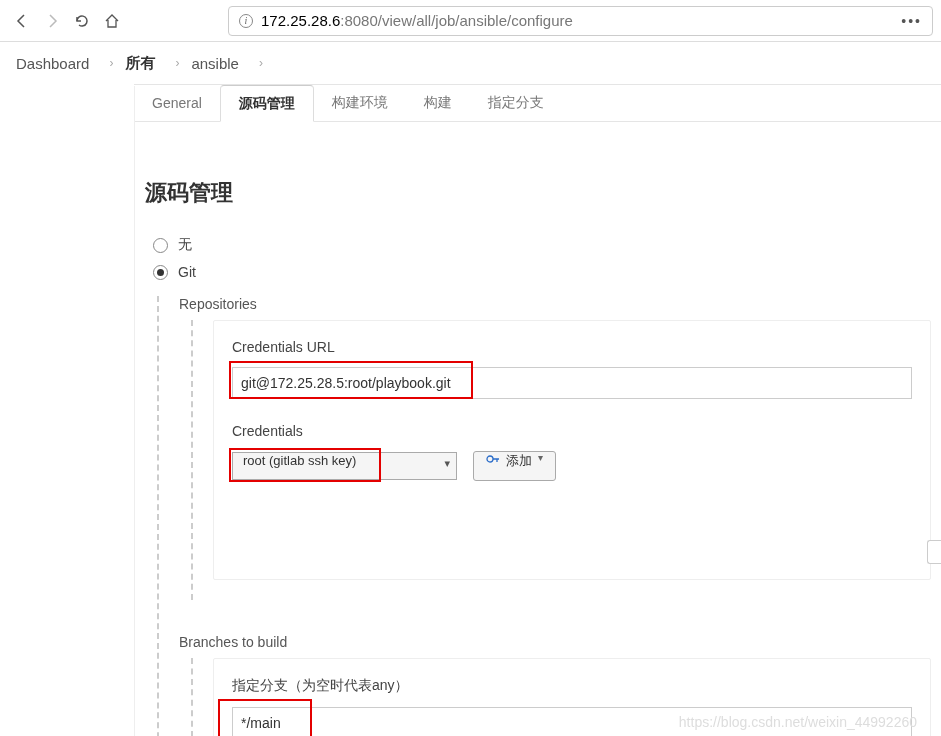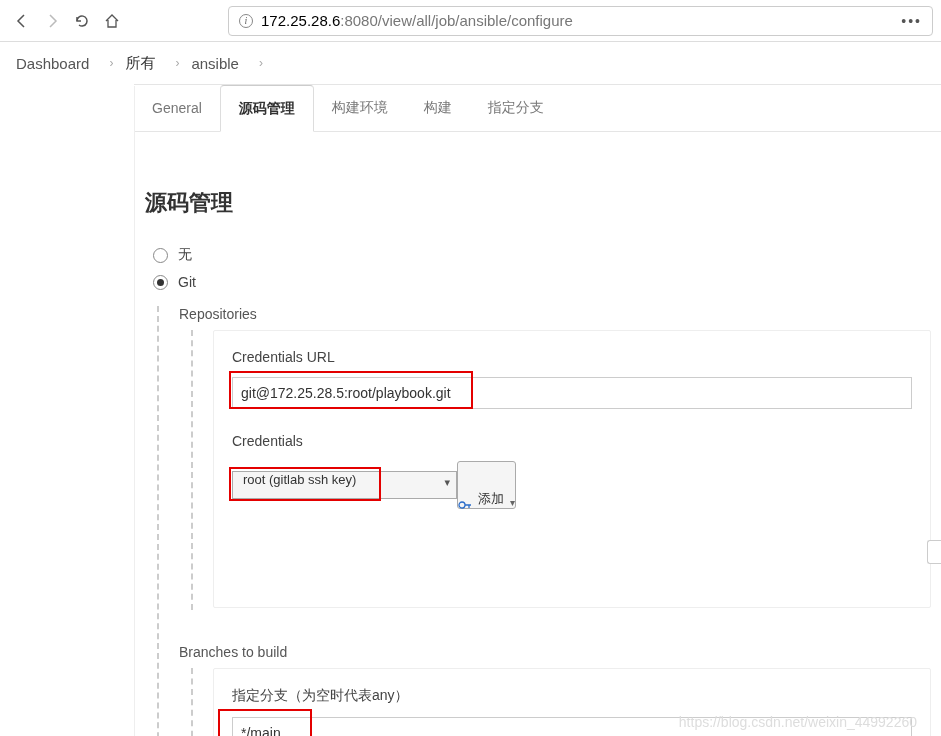--- a/index.html
+++ b/index.html
@@ -12,25 +12,25 @@
     .url-bar-wrap { flex: 1; display: flex; align-items: center; margin-left: 100px; border: 1px solid #ccc; border-radius: 4px; height: 30px; padding: 0 10px; color: #444; }
     .url-bar-wrap .info-icon { margin-right: 8px; color: #666; border: 1px solid #888; border-radius: 50%; width: 14px; height: 14px; display: inline-flex; align-items: center; justify-content: center; font-size: 10px; font-style: italic; font-family: serif; }
     .url-text { font-size: 15px; }
     .url-host { color: #000; }
     .url-port-path { color: #777; }
     .url-dots { margin-left: auto; color: #555; letter-spacing: 2px; }
 
     
     .breadcrumb { height: 42px; display: flex; align-items: center; padding: 0 16px; font-size: 15px; }
     .breadcrumb-item { color: #555; margin-right: 8px; }
-    .breadcrumb-item.bold { font-weight: 400; color: #333; }
+    .breadcrumb-item.bold { font-weight: 700; color: #333; }
     .breadcrumb-sep { color: #aaa; margin: 0 12px; font-size: 12px; }
 
     
-    .tabs-wrap { border-top: 1px solid #e5e5e5; border-bottom: 1px solid #e5e5e5; margin-left: 134px; display: flex; align-items: stretch; height: 48px; background: #fff; }
+    .tabs-wrap { border-top: 1px solid #e5e5e5; border-bottom: 1px solid #e5e5e5; margin-left: 134px; display: flex; align-items: stretch; height: 38px; background: #fff; }
     .tab { padding: 0 18px; display: flex; align-items: center; color: #777; font-size: 14px; cursor: pointer; }
     .tab.active { font-weight: 600; color: #333; border: 1px solid #ddd; border-top: 1px solid #ccc; border-bottom: 1px solid #fff; border-radius: 4px 4px 0 0; margin-bottom: -1px; background: #fff; }
 
     
     .content { margin-left: 134px; padding: 56px 10px 10px 10px; border-left: 1px solid #eee; position: relative; }
     .section-title { font-size: 22px; font-weight: 600; color: #333; margin-bottom: 28px; }
 
     .radio-row { display: flex; align-items: center; margin: 10px 8px; }
     .radio { width: 15px; height: 15px; border: 1px solid #888; border-radius: 50%; margin-right: 10px; position: relative; }
     .radio.selected::after { content: ""; position: absolute; width: 7px; height: 7px; background: #333; border-radius: 50%; top: 3px; left: 3px; }
@@ -41,24 +41,24 @@
     .vline { position: absolute; left: 0; top: 0; bottom: 0; border-left: 2px dashed #ccc; }
     .group-inner { margin-left: 22px; }
 
     .sub-label { color: #555; font-size: 14px; margin: 16px 0 8px 0; }
     .card { border: 1px solid #eee; border-radius: 2px; padding: 18px 18px; margin-top: 8px; position: relative; }
 
     .field-label { color: #444; font-size: 14px; margin-bottom: 12px; }
     .input { width: 100%; border: 1px solid #ccc; padding: 7px 8px; font-size: 14px; color: #333; background: #fff; }
     .input-wrap { position: relative; margin-bottom: 24px; }
 
-    .select-row { display: flex; align-items: center; }
+    .select-row { display: flex; align-items: center; gap: 16px; }
     .select { border: 1px solid #aaa; background: #f5f5f5; height: 28px; padding: 0 24px 0 10px; font-size: 13px; color: #333; position: relative; min-width: 225px; }
     .select::after { content: "▾"; position: absolute; right: 6px; top: 4px; color: #555; font-size: 11px; }
-    .btn-add { border: 1px solid #aaa; border-radius: 3px; background: #f5f5f5; height: 48px; padding: 0 0; display: inline-flex; align-items: flex-end; gap: 6px; font-size: 13px; color: #333; }
+    .btn-add { border: 1px solid #aaa; border-radius: 3px; background: #f5f5f5; height: 30px; padding: 0 12px; display: inline-flex; align-items: flex-start; gap: 6px; font-size: 13px; color: #333; }
     .key-icon { width: 14px; height: 10px; display: inline-block; }
     .btn-caret { font-size: 10px; color: #666; }
 
     .branches-card { margin-top: 30px; }
 
     
     .left-sep { position: absolute; left: 134px; top: 86px; bottom: 0; width: 0; border-left: 1px solid #eee; }
 
     .edge-box { position: absolute; right: 0; top: 540px; width: 14px; height: 24px; border: 1px solid #ccc; border-right: none; border-radius: 3px 0 0 3px; background: #fff; }
 

